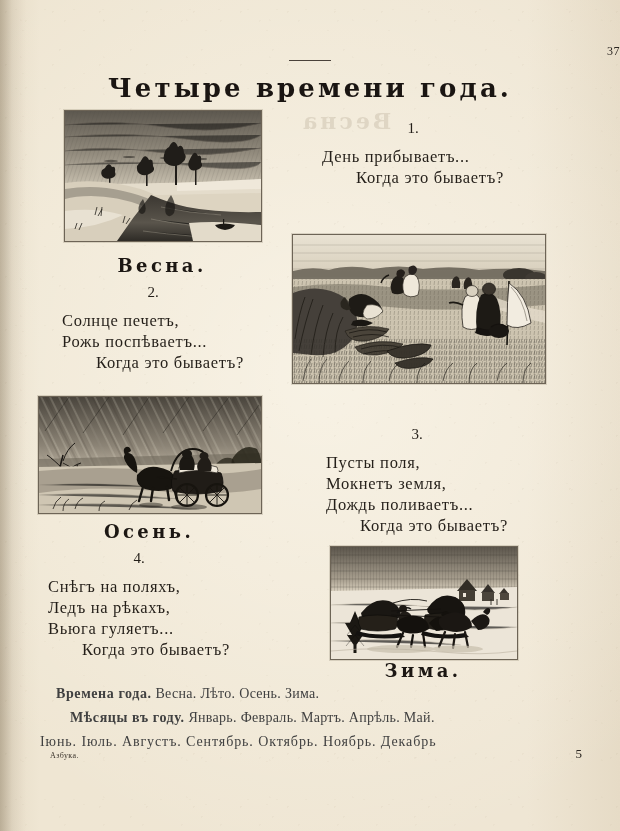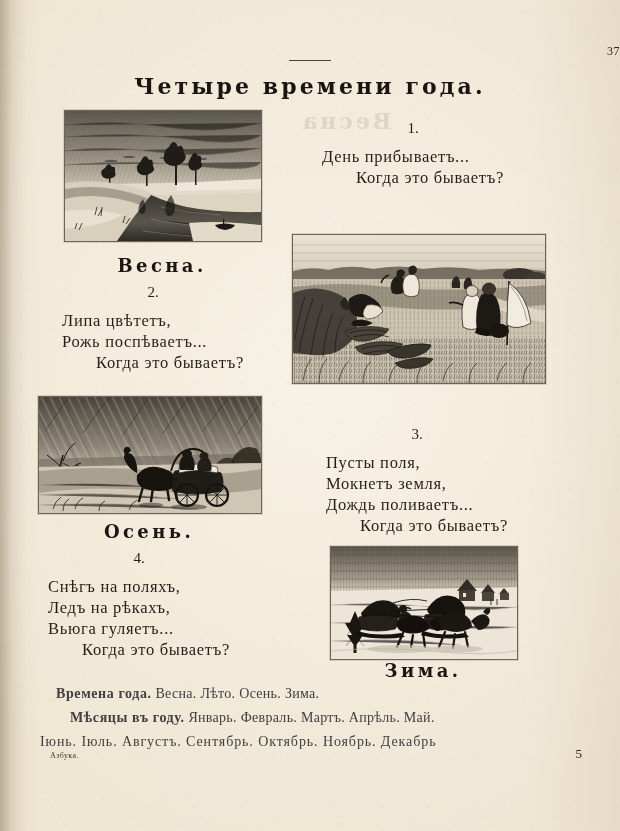--- a/index.html
+++ b/index.html
@@ -67,21 +67,21 @@
     height: 1px;
     background: #4a423a;
     margin: 1px auto 0;
   }
   .page-title {
     position: absolute;
     left: 0; right: 0; top: 73px;
     text-align: center;
     font-family: "DejaVu Serif", serif;
     font-weight: bold;
-    font-size: 22px;
+    font-size: 26px;
     letter-spacing: 3.1px;
     color: #1a1512;
   }
 
   
   .illus {
     position: absolute;
     border: 1px solid #6d6456;
     box-shadow: 0 0 0 1px rgba(120,108,88,0.22);
     overflow: hidden;
@@ -358,21 +358,21 @@
 
         <rect x="0" y="104" width="252" height="44" fill="url(#suGrass)"></rect>
         <g stroke="#1f1c17" stroke-width="0.8" fill="none" opacity="0.8">
           <path d="M10 146 q2 -14 8 -22 M26 148 q0 -16 8 -24 M46 146 q2 -12 10 -20 M70 148 q0 -14 8 -22 M96 146 q2 -12 10 -18 M124 148 q0 -14 8 -20 M150 146 q2 -12 10 -18 M176 148 q0 -14 8 -20 M204 146 q2 -12 10 -18 M230 148 q0 -14 8 -20"></path>
         </g>
       </svg>
     </div>
 
     <div class="poem" style="left:62px; top:282px;">
       <span class="num">2.</span>
-      <span class="ln">Липа цвѣтетъ,</span>
+      <span class="ln">Солнце печетъ,</span>
       <span class="ln">Рожь поспѣваетъ...</span>
       <span class="ln indent">Когда это бываетъ?</span>
     </div>
 
     <div class="illus" style="left:38px; top:396px; width:222px; height:116px;">
       <svg viewBox="0 0 222 116" preserveAspectRatio="none">
         <defs>
           <linearGradient id="auSky" x1="0" y1="0" x2="0" y2="1">
             <stop offset="0%" stop-color="#4a453d"></stop>
             <stop offset="70%" stop-color="#8c8476"></stop>

